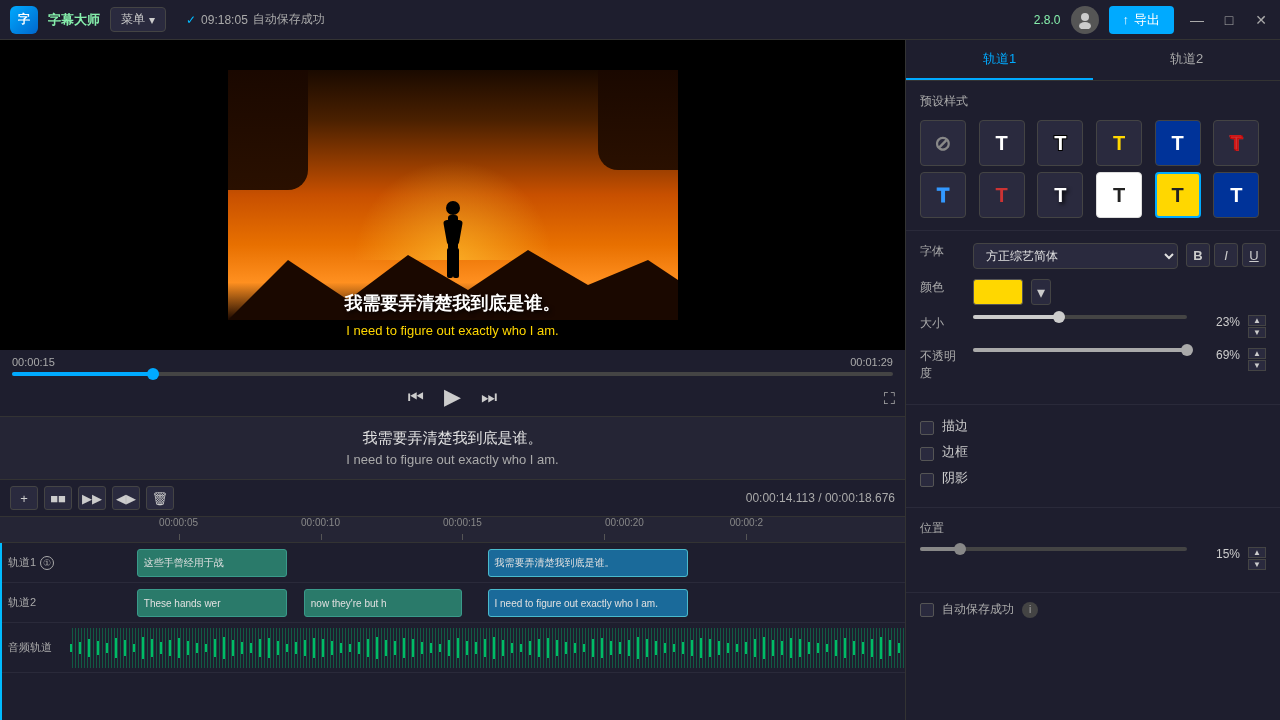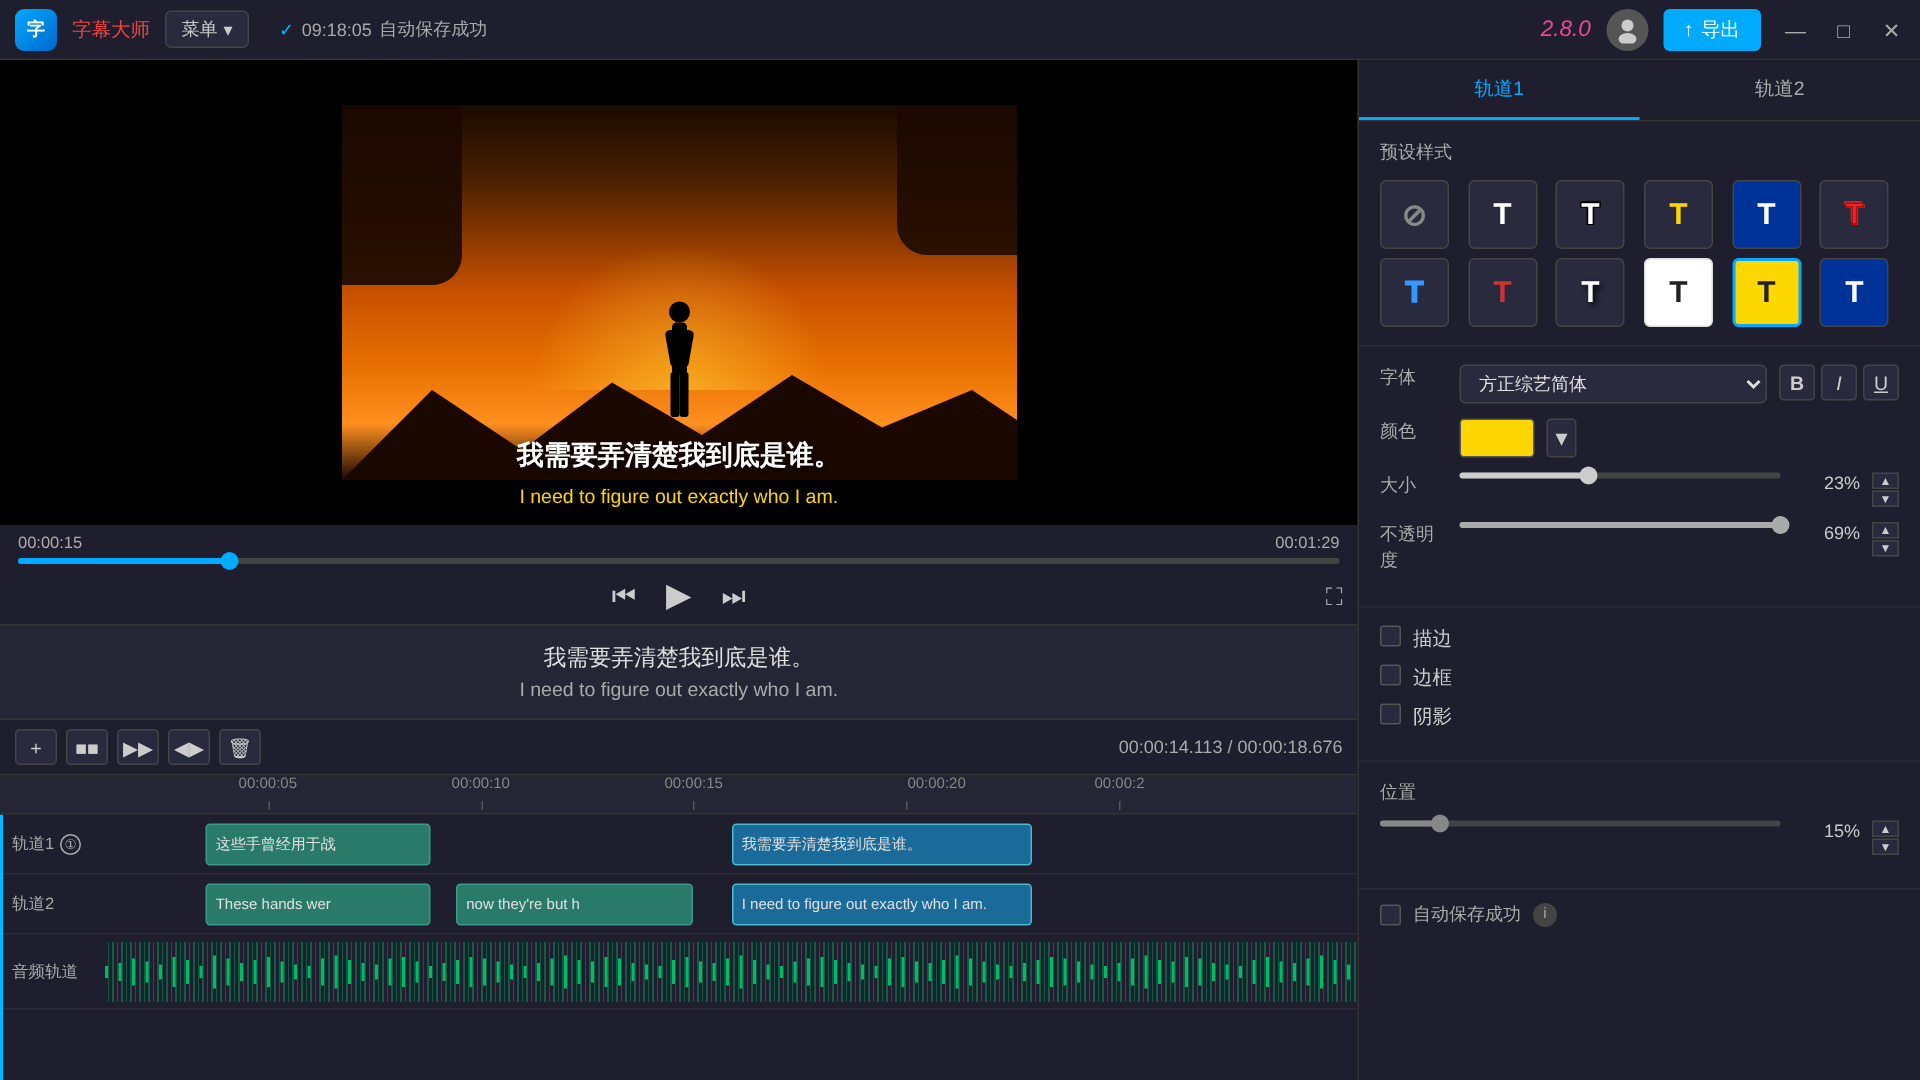--- a/index.html
+++ b/index.html
@@ -32,22 +32,22 @@
       border-radius: 6px;
       display: flex;
       align-items: center;
       justify-content: center;
       font-weight: bold;
       font-size: 12px;
       color: white;
     }
     #app-title {
       font-size: 13px;
-      color: #ef4444;
-      font-weight: normal;
+      color: #86efac;
+      font-weight: bold;
     }
     #menu-btn {
       background: #2a2a3e;
       border: 1px solid #444;
       color: #ccc;
       padding: 3px 10px;
       border-radius: 4px;
       cursor: pointer;
       font-size: 12px;
       display: flex;
@@ -57,21 +57,21 @@
     #autosave-status {
       display: flex;
       align-items: center;
       gap: 5px;
       font-size: 12px;
       color: #aaa;
       margin-left: 10px;
     }
     #autosave-icon { color: #00bbff; }
     .titlebar-spacer { flex: 1; }
-    #version-label { font-size: 15px; color: #ec4899; font-style: italic; }
+    #version-label { font-size: 12px; color: #86efac; }
     #user-avatar {
       width: 28px;
       height: 28px;
       border-radius: 50%;
       background: #555;
       display: flex;
       align-items: center;
       justify-content: center;
     }
     #export-btn {
@@ -586,21 +586,21 @@
       cursor: pointer;
       font-size: 8px;
       display: flex;
       align-items: center;
       justify-content: center;
     }
 
     
     .checkbox-row {
       display: flex;
-      align-items: flex-start;
+      align-items: flex-end;
       gap: 8px;
       margin-bottom: 8px;
     }
     .checkbox {
       width: 14px;
       height: 14px;
       border: 1px solid #555;
       border-radius: 2px;
       background: #2a2a3e;
     }

